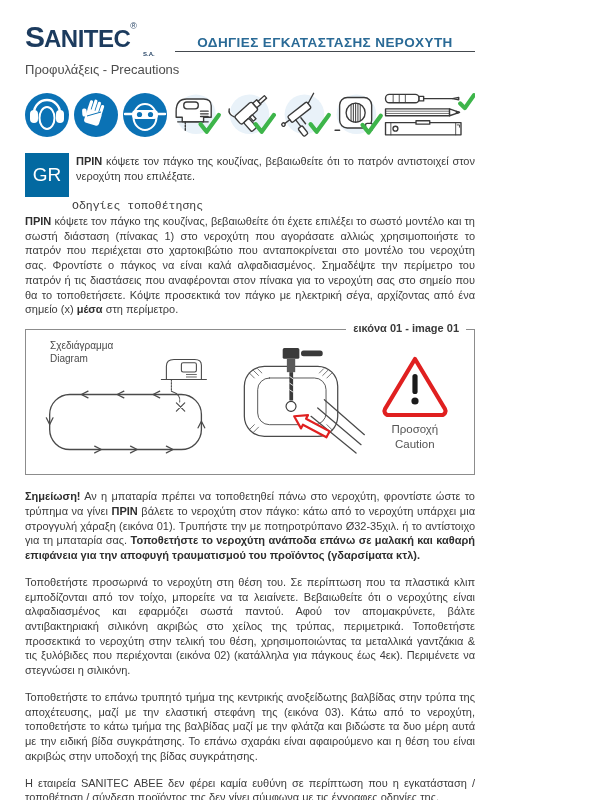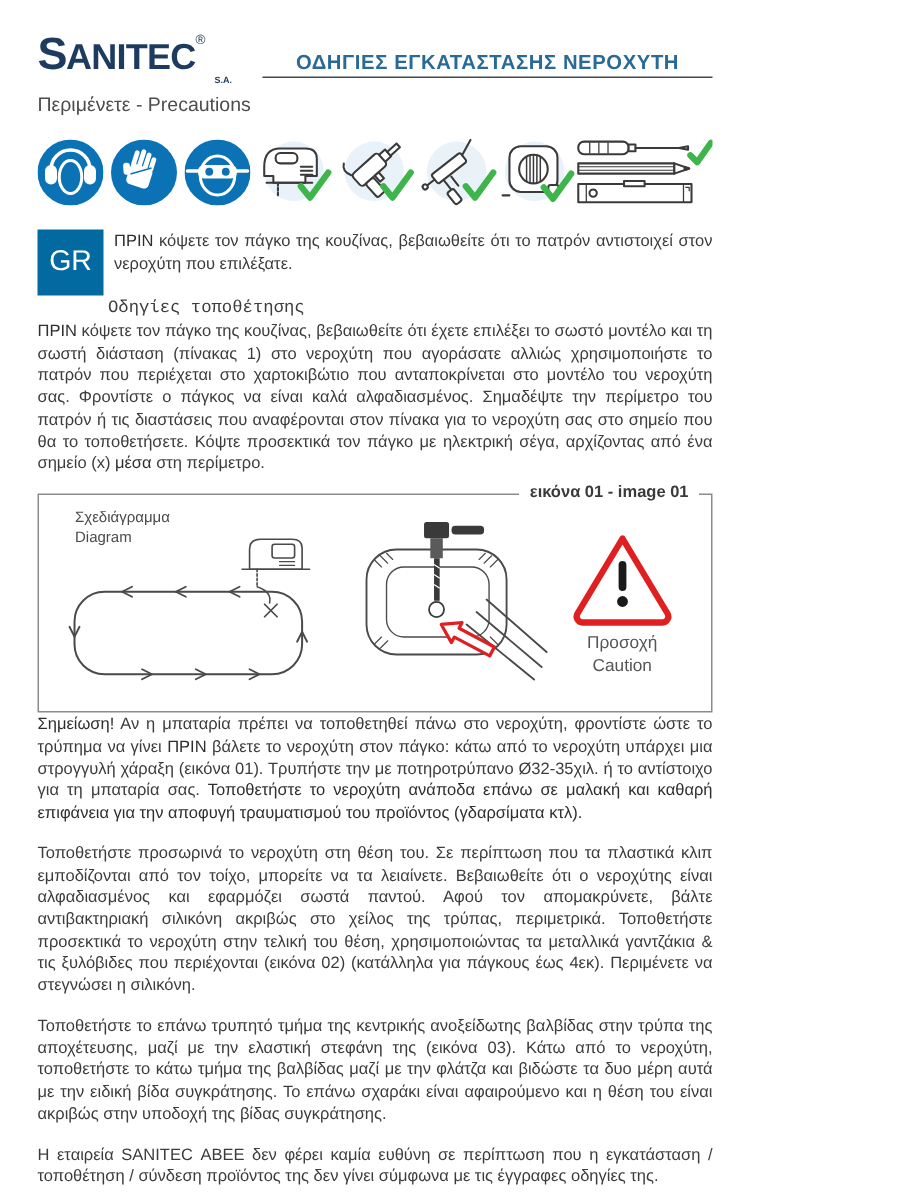--- a/index.html
+++ b/index.html
@@ -28,23 +28,23 @@
   .check{stroke:#3db54a;stroke-width:5.5;fill:none;stroke-linecap:round;stroke-linejoin:round;}
   .bgc{fill:#e9f2f9;stroke:none;}
   .wht{stroke:#ffffff;fill:none;stroke-width:2.4;stroke-linecap:round;}
   .whtf{fill:#ffffff;stroke:none;}
   
   .gr-row{display:flex;gap:7px;margin-bottom:2px;}
   .gr-badge{width:44px;height:44px;background:#0369a1;color:#fff;display:flex;align-items:center;justify-content:center;font-size:19px;flex:0 0 44px;}
   .gr-text{font-size:11px;line-height:1.34;text-align:justify;padding-top:1px;}
   .sub-heading{font-size:11.5px;color:#3c3c3c;margin:2px 0 2px 47px;font-family:Liberation Mono, monospace;}
   p.body{font-size:11px;line-height:1.34;text-align:justify;margin:0 0 12px 0;}
-  b{font-weight:400;color:#2e2e2e;}
-  
-  .figure{position:relative;border:1.2px solid #8c8c8c;height:146px;margin:10px 0 1px 0;display:flex;align-items:center;justify-content:space-between;padding:6px 10px 4px 12px;box-sizing:border-box;}
+  b{font-weight:700;color:#2e2e2e;}
+  
+  .figure{position:relative;border:1.2px solid #8c8c8c;height:146px;margin:10px 0 14px 0;display:flex;align-items:center;justify-content:space-between;padding:6px 10px 4px 12px;box-sizing:border-box;}
   .fig-label{position:absolute;top:-8px;right:8px;background:#fff;padding:0 7px;font-size:11px;font-weight:700;color:#3a3a3a;}
   .fig-caption{position:absolute;top:10px;left:24px;font-size:10px;color:#4a4a4a;line-height:1.25;}
   .line{stroke:#4a4a4a;fill:none;stroke-width:1.5;stroke-linecap:round;stroke-linejoin:round;}
   .caution-box{width:118px;text-align:center;}
   .caution-text{font-size:11.5px;color:#555;line-height:1.3;margin-top:4px;}
   .red{stroke:#e02020;fill:#ffffff;}
   
   .footer{font-size:11px;line-height:1.34;margin:0;}
 </style>
 </head>
@@ -55,21 +55,21 @@
   <div class="header">
     <div class="logo">
       <span class="big">S</span><span class="rest">ANITEC</span><span class="reg">®</span>
       <span class="sa">S.A.</span>
     </div>
     <div class="titlewrap">
       <span class="doc-title">ΟΔΗΓΙΕΣ ΕΓΚΑΤΑΣΤΑΣΗΣ ΝΕΡΟΧΥΤΗ</span>
     </div>
   </div>
 
-  <div class="sec-heading">Περιμένετε - Precautions</div>
+  <div class="sec-heading">Προφυλάξεις - Precautions</div>
 
   <div class="iconrow">
     <div class="ppe">
 
       <svg width="44" height="44" viewBox="0 0 44 44">
         <circle cx="22" cy="22" r="22" fill="#0b72b5"></circle>
         <path class="wht" d="M9,20 A13,13 0 0 1 35,20"></path>
         <rect class="whtf" x="5" y="17" width="8" height="13" rx="4"></rect>
         <rect class="whtf" x="31" y="17" width="8" height="13" rx="4"></rect>
         <ellipse cx="22" cy="25" rx="7.5" ry="11" fill="none" stroke="#fff" stroke-width="2"></ellipse>

